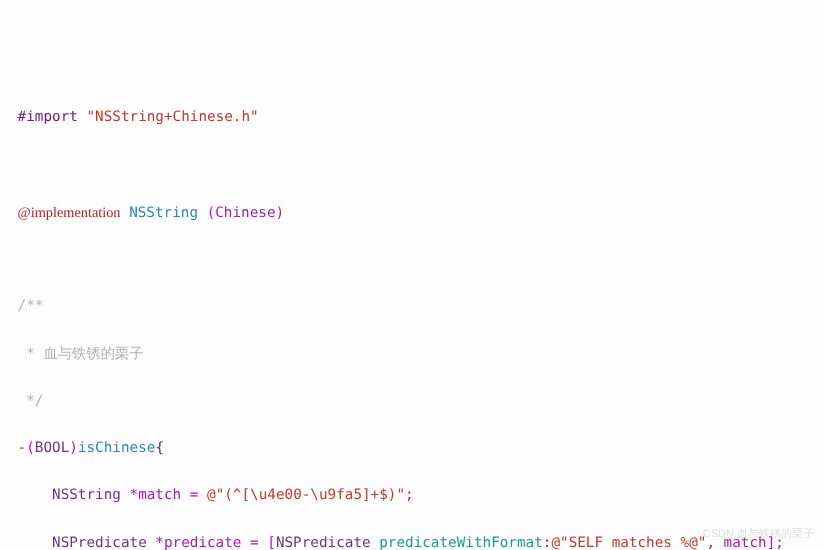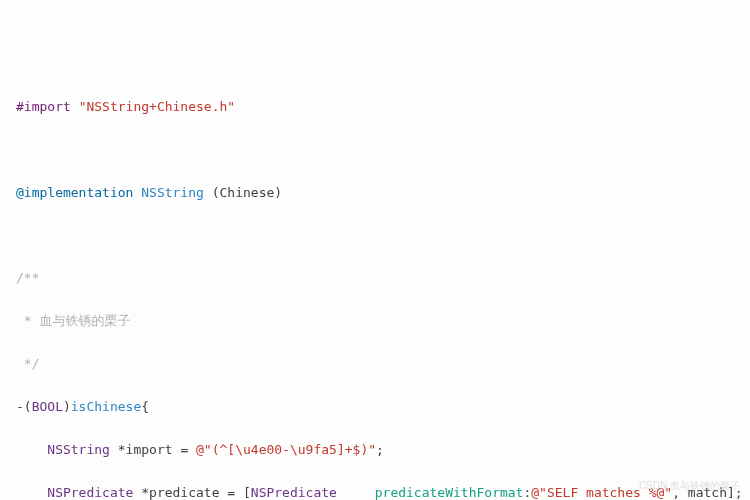--- a/index.html
+++ b/index.html
@@ -8,26 +8,26 @@
     font-family: Menlo, Monaco, Consolas, monospace;
     font-size: 13px;
     line-height: 1.65;
     background: #fdfdfd;
     color: #333;
     white-space: pre;
   }
   .line { display: block; }
   .kw-pre   { color: #701a75; }   
   .string   { color: #c0392b; }   
-  .at-dir2  { color: #0369a1; }   
+  .at-dir2  { color: #b91c1c; font-family: Liberation Serif, serif; }   
   .type     { color: #6c3483; }   
   .ident    { color: #2e86c1; }   
-  .method   { color: #16a085; margin-left: 30px; }   
+  .method   { color: #16a085; }   
   .comment  { color: #b2b2b2; }
-  .plain    { color: #404040; margin-top: 20px; }
+  .plain    { color: #a21caf; margin-top: 20px; }
   .brace    { color: #444; }
   .watermark {
     position: fixed;
     bottom: 6px;
     right: 10px;
     font-size: 10px;
     color: #ddd;
     font-family: sans-serif;
   }
 </style>
@@ -37,21 +37,21 @@
 
 
 <span class="line"><span class="kw-pre">#import</span> <span class="string">"NSString+Chinese.h"</span></span>
 <span class="line"> </span>
 <span class="line"><span class="at-dir2">@implementation</span> <span class="ident">NSString</span> <span class="plain">(Chinese)</span></span>
 <span class="line"> </span>
 <span class="line comment">/**</span>
 <span class="line comment"> * 血与铁锈的栗子</span>
 <span class="line comment"> */</span>
 <span class="line"><span class="plain">-(</span><span class="type">BOOL</span><span class="plain">)</span><span class="ident">isChinese</span><span class="brace">{</span></span>
-<span class="line">    <span class="type">NSString</span><span class="plain"> *import = </span><span class="string">@"(^[\u4e00-\u9fa5]+$)"</span><span class="plain">;</span></span>
+<span class="line">    <span class="type">NSString</span><span class="plain"> *match = </span><span class="string">@"(^[\u4e00-\u9fa5]+$)"</span><span class="plain">;</span></span>
 <span class="line">    <span class="type">NSPredicate</span><span class="plain"> *predicate = [</span><span class="type">NSPredicate</span><span class="plain"> </span><span class="method">predicateWithFormat</span><span class="plain">:</span><span class="string">@"SELF matches %@"</span><span class="plain">, match];</span></span>
 
 
 
 
 
 
 
 
 

